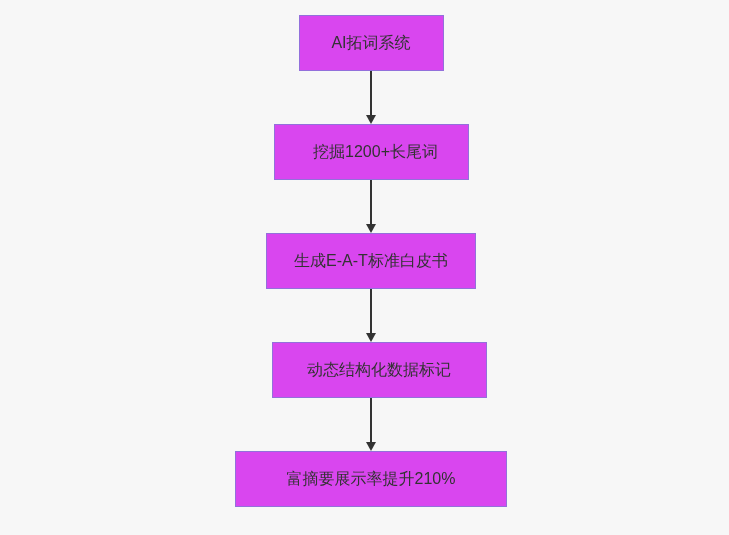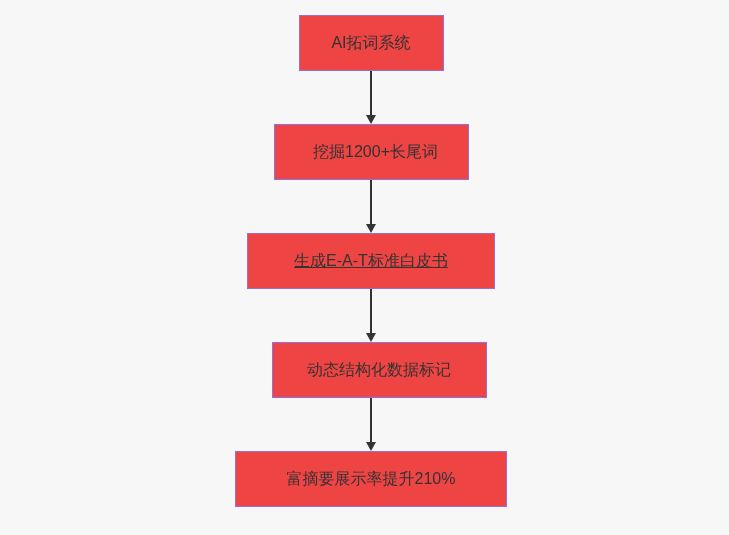--- a/index.html
+++ b/index.html
@@ -20,33 +20,33 @@
     top: 15px;
     transform: translateX(-50%);
     display: flex;
     flex-direction: column;
     align-items: center;
   }
   .node {
     box-sizing: border-box;
     height: 56px;
     border: 1px solid #9370db;
-    background: #ef4444;
+    background: #d946ef;
     color: #333333;
     font-size: 16px;
     line-height: 1;
     display: flex;
     align-items: center;
     justify-content: center;
     text-align: center;
     white-space: nowrap;
   }
   .n1 { width: 145px; }
   .n2 { width: 195px; padding-left: 9px; }
-  .n3 { width: 248px; text-decoration: underline; }
+  .n3 { width: 210px; }
   .n4 { width: 215px; margin-left: 16px; }
   .n5 { width: 272px; }
   .edge {
     height: 53px;
     display: flex;
     flex-direction: column;
     align-items: center;
     justify-content: flex-start;
   }
   .edge-line {

